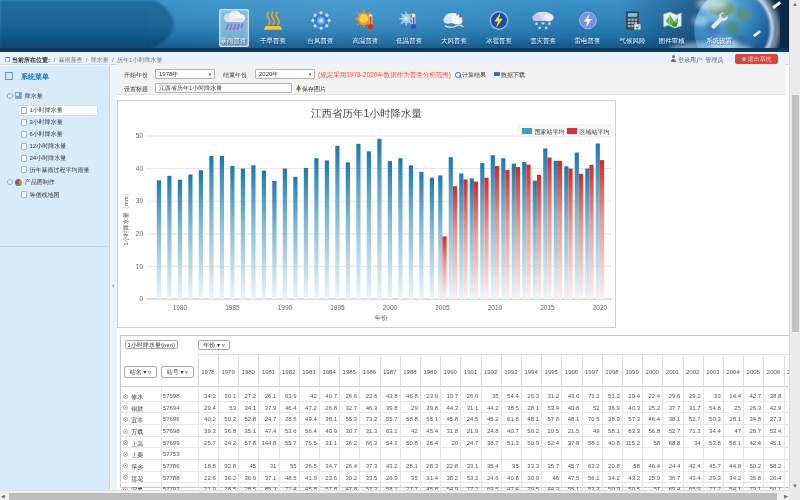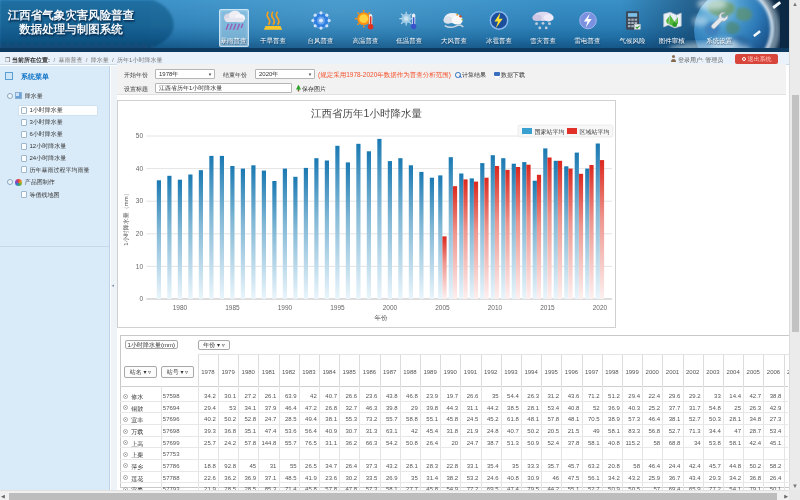--- a/index.html
+++ b/index.html
@@ -160,21 +160,20 @@
         <ellipse cx="104" cy="44" rx="14" ry="6" opacity="0.5"></ellipse>
       </g>
       <path d="M 124 -12 A 43 43 0 0 1 128 70" fill="none" stroke="#dcf0fb" stroke-width="7" opacity="0.55" filter="url(#bl3)"></path>
       <path d="M 127 -10 A 42 42 0 0 1 129 66" fill="none" stroke="#ffffff" stroke-width="2.6" opacity="0.95" filter="url(#bl2)"></path>
       <ellipse cx="90" cy="50" rx="42" ry="8" fill="#e8f4fb" opacity="0.5" filter="url(#bl3)"></ellipse>
       <g fill="#f0f6fa">
         <rect x="152" y="4" width="9" height="3" rx="0.5" transform="rotate(-38 156 5)"></rect>
         <rect x="133" y="33" width="8" height="2.6" rx="0.5" transform="rotate(-38 136 34)"></rect>
       </g>
     </svg>
-    <div id="title">江西省气象灾害风险普查<br>数据处理与制图系统</div>
 <div class="nav" style="left:211.6px;">
         <div style="position:absolute;left:7px;top:0px;width:30px;height:38px;background:rgba(186,224,244,0.55);border:1px solid rgba(235,248,255,0.7);border-radius:2px;box-shadow:inset 0 0 3px rgba(255,255,255,0.5);"></div>
       <div class="ic"><svg width="24" height="23" viewBox="0 0 26 24">
             <ellipse cx="8" cy="9" rx="6" ry="4.8" fill="#d8d8e4"></ellipse>
 <ellipse cx="14" cy="6.5" rx="6.5" ry="5" fill="#eeeef4"></ellipse>
 <ellipse cx="19.5" cy="9.5" rx="5.5" ry="4.5" fill="#f6f6fa"></ellipse>
 <rect x="3.5" y="9" width="20" height="4.5" rx="2" fill="#e4e4ee"></rect>
 <g stroke="#9a5cb4" stroke-width="1.5">
 <line x1="7" y1="15.5" x2="4.5" y2="22"></line>
               <line x1="11" y1="15.5" x2="8.5" y2="22"></line>

